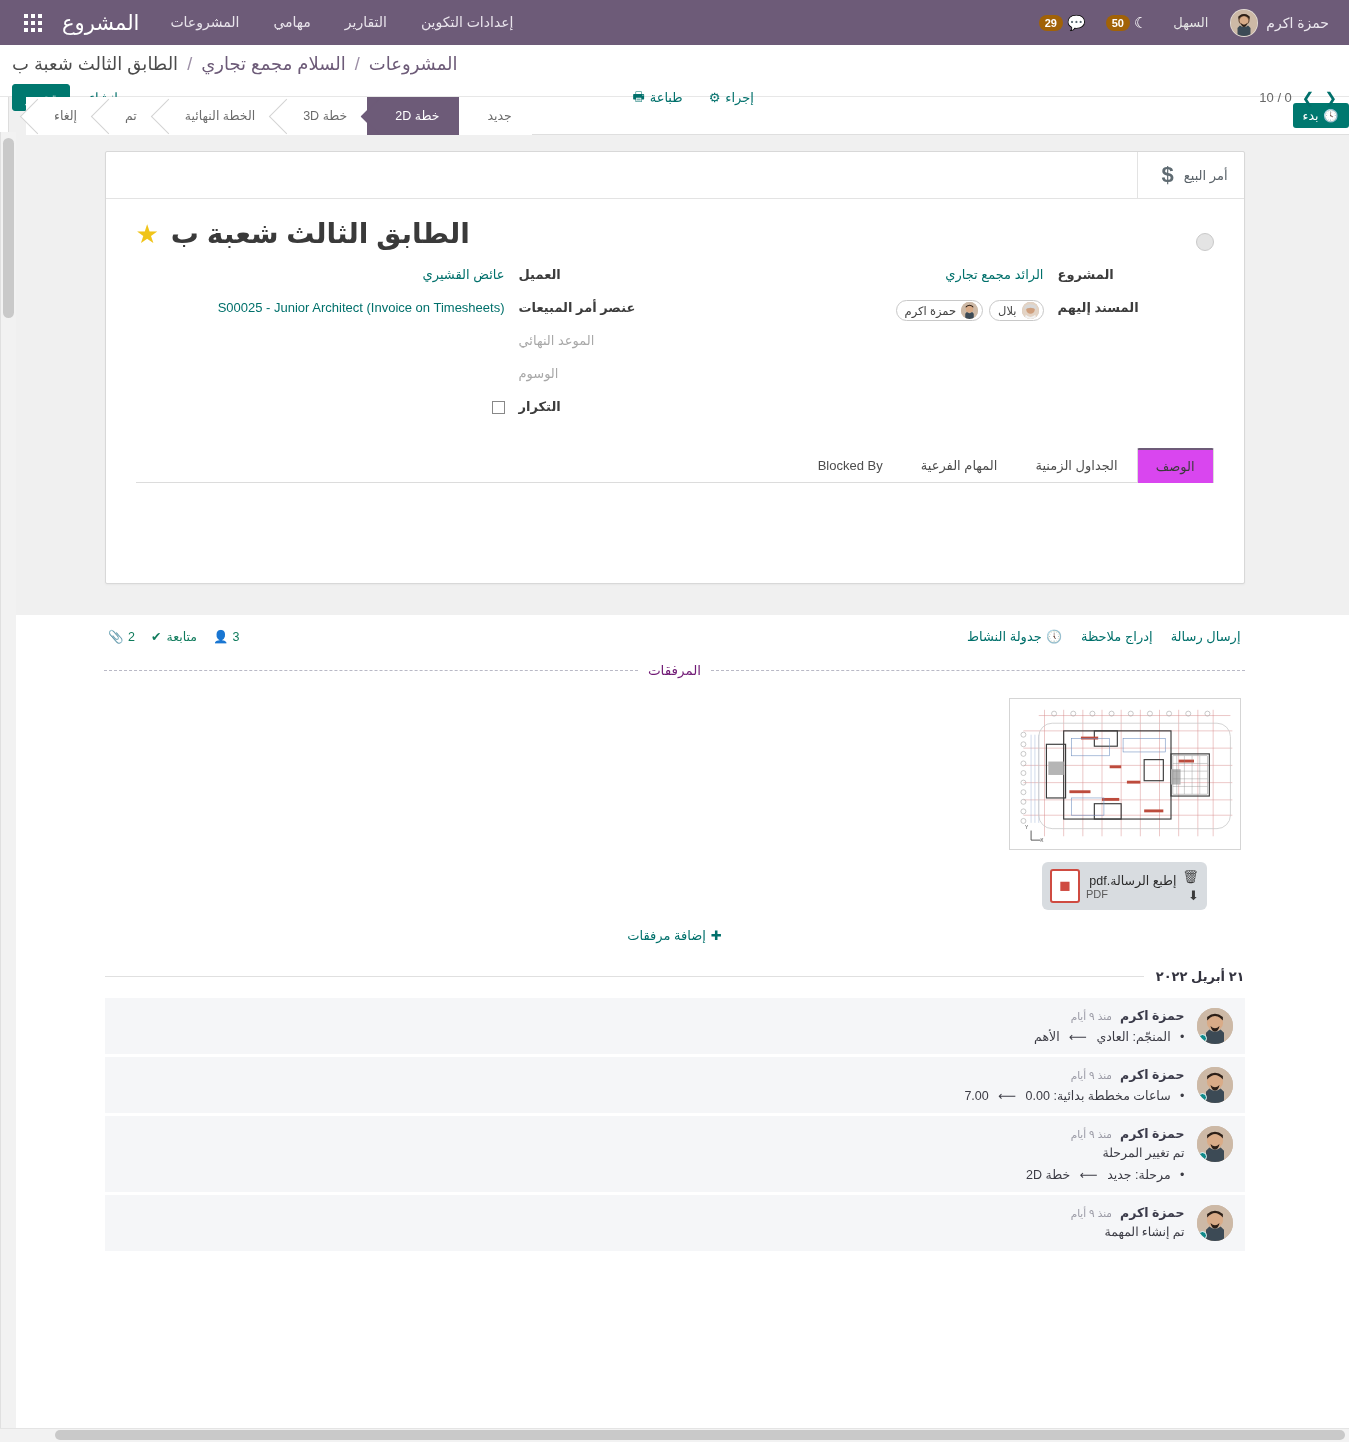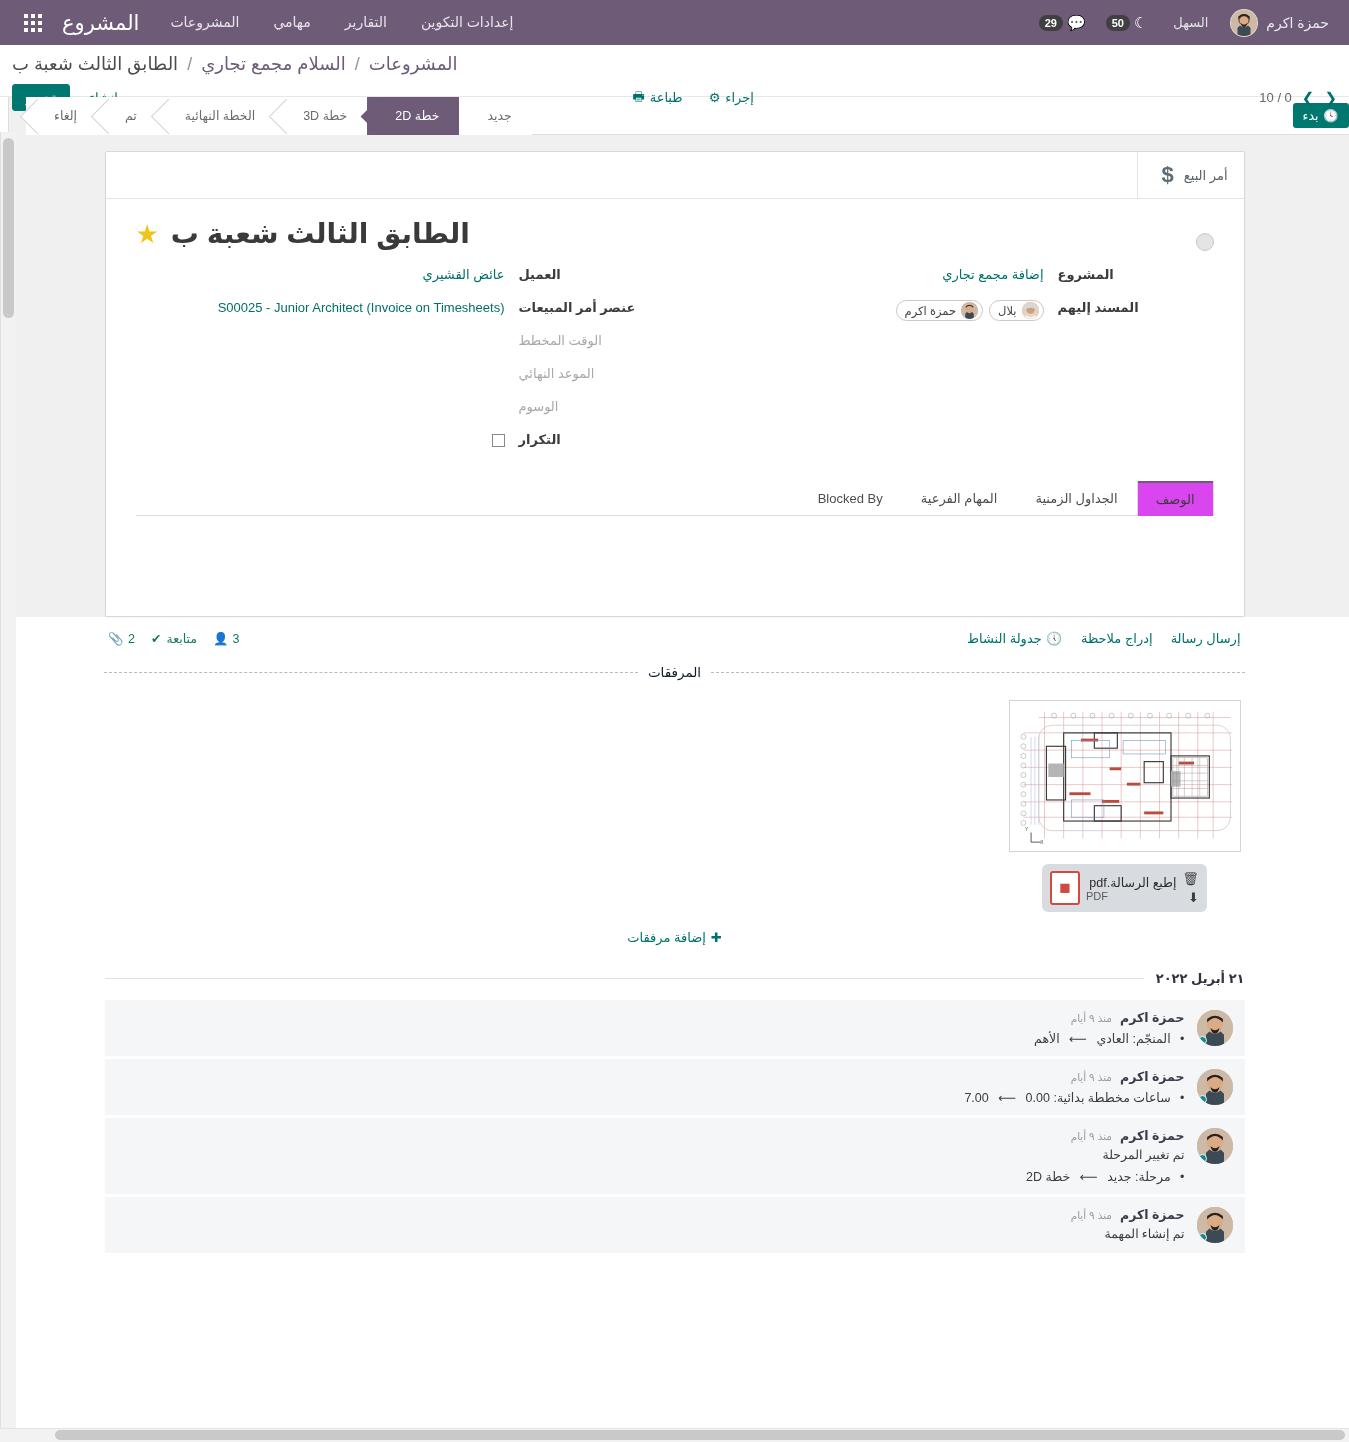--- a/index.html
+++ b/index.html
@@ -33,21 +33,21 @@
   }
   .nav-item {
     font-size: 14px; color: #e9e4ec; padding: 0 17px; line-height: 45px; cursor: pointer;
     white-space: nowrap;
   }
   .nav-left { display: flex; align-items: center; gap: 0; }
   .sys-badge {
     display:flex; align-items:center; gap:4px; padding: 0 10px; cursor:pointer; position: relative;
   }
   .counter {
-    background: #404040; color: #fff; font-size: 11px; font-weight: bold;
+    background: #a16207; color: #fff; font-size: 11px; font-weight: bold;
     border-radius: 10px; padding: 1px 6px; line-height: 14px; min-width: 22px; text-align:center;
   }
   .sysicon { font-size: 15px; color: #fff; }
   .nav-user { display: flex; align-items: center; gap: 8px; padding: 0 10px 0 6px; cursor:pointer; }
   .nav-user .uname { font-size: 14px; color: #ece8ef; }
   .avatar-img {
     width: 28px; height: 28px; border-radius: 50%; background: #c9b8a8;
     overflow: hidden; position: relative; flex: none; border: 1px solid rgba(255,255,255,.5);
   }
   .sandy-nav { font-size: 13px; color: #e5e5e5; padding: 0 16px; cursor:pointer; }
@@ -168,21 +168,21 @@
   .chatter { width: 1140px; margin: 0 auto; padding: 14px 0 40px 0; direction: rtl; }
   .chatter-topbar { display:flex; align-items:center; justify-content: space-between; padding: 0 4px 2px 4px;}
   .ch-left { display:flex; align-items:center; gap: 18px; }
   .ch-btn { color:#00706b; font-size: 13px; cursor:pointer; display:flex; align-items:center; gap:5px; }
   .ch-right { display:flex; align-items:center; gap: 16px; }
   .followers { display:flex; align-items:center; gap:4px; color:#0f7b5c; font-size:12.5px; cursor:pointer; }
   .follow-state { display:flex; align-items:center; gap:5px; color:#0f7b5c; font-size:12.5px; cursor:pointer; }
   .attach-count { display:flex; align-items:center; gap:4px; color:#0f7b5c; font-size:12.5px; cursor:pointer; }
 
   .attach-section { margin-top: 16px; }
-  .dashed-title { display:flex; align-items:center; gap: 10px; color:#0f172a; font-size: 13.5px; justify-content:center; }
+  .dashed-title { display:flex; align-items:center; gap: 10px; color:#701a75; font-size: 13.5px; justify-content:center; }
   .dashed-title:before, .dashed-title:after {
     content:""; flex: 1; border-top: 1px dashed #b9b9c6; height:0;
   }
   .attach-body { display:flex; justify-content: flex-start; padding: 20px 0 0 0; direction: rtl; }
   .att-card-wrap { width: 240px; display:flex; flex-direction: column; align-items:center; }
   .att-thumb {
     width: 232px; height: 152px; border: 1px solid #d5d5d5; background:#fff; overflow:hidden;
     display:flex; align-items:center; justify-content:center; cursor:pointer;
   }
   .att-file {
@@ -358,21 +358,21 @@
             <span class="star">★</span>
           </div>
         </div>
 
         <div class="form-grid">
 
           <div class="col">
             <div class="fld">
               <div class="lbl">المشروع</div>
               <div class="val">
-                <a>إضافة مجمع تجاري</a>
+                <a>الرائد مجمع تجاري</a>
               </div>
             </div>
             <div class="fld">
               <div class="lbl">المسند إليهم</div>
               <div class="val">
                 <div class="tags">
                   <div class="m2m-tag">
                     <span class="av">
                       <svg class="face" viewBox="0 0 32 32" aria-hidden="true">
                         <rect width="32" height="32" fill="#e3d3c4"></rect>
@@ -406,24 +406,20 @@
                 <a>عائض القشيري</a>
               </div>
             </div>
             <div class="fld">
               <div class="lbl">عنصر أمر المبيعات</div>
               <div class="val ltr">
                 <a>S00025 - Junior Architect (Invoice on Timesheets)</a>
               </div>
             </div>
             <div class="fld">
-              <div class="lbl empty">الوقت المخطط</div>
-              <div class="val plain"></div>
-            </div>
-            <div class="fld">
               <div class="lbl empty">الموعد النهائي</div>
               <div class="val plain"></div>
             </div>
             <div class="fld">
               <div class="lbl empty">الوسوم</div>
               <div class="val plain"></div>
             </div>
             <div class="fld">
               <div class="lbl">التكرار</div>
               <div class="val">

